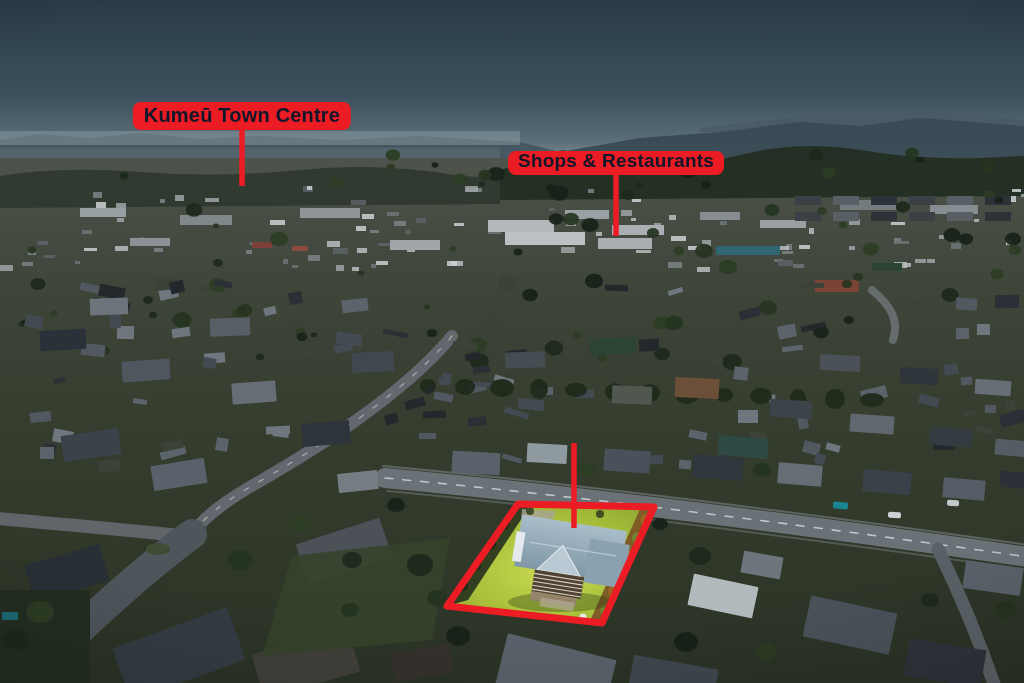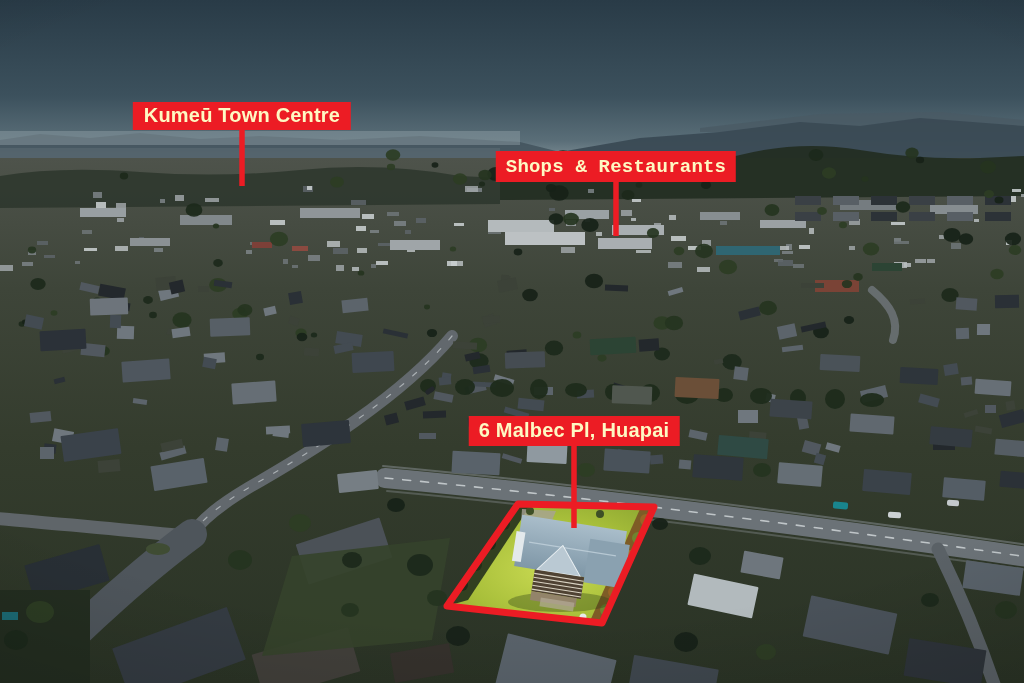--- a/index.html
+++ b/index.html
@@ -8,25 +8,25 @@
     background:#2a3c48;font-family:"Liberation Sans",sans-serif;
   }
   .stage svg.scene{position:absolute;left:0;top:0;width:1024px;height:683px;display:block;}
   .vignette{
     position:absolute;left:0;top:0;width:1024px;height:683px;pointer-events:none;
     background:radial-gradient(130% 95% at 50% 42%, rgba(0,0,0,0) 52%, rgba(0,0,0,.30) 100%);
   }
   svg.overlay{position:absolute;left:0;top:0;width:1024px;height:683px;pointer-events:none;}
   .callout{
     position:absolute;transform:translateX(-50%);
-    background:var(--accent,#ec1c24);color:#fef9c3;font-weight:700;
-    white-space:nowrap;line-height:1.05;letter-spacing:.2px;
+    background:var(--accent,#ec1c24);color:#0f172a;font-weight:700;
+    white-space:nowrap;line-height:1.05;letter-spacing:.2px;border-radius:8px;
   }
   .callout.l1{font-size:20px;padding:3px 11px 4px;}
-  .callout.l2{font-size:19px;padding:7px 10px 4px;font-family:Liberation Mono, monospace;}
+  .callout.l2{font-size:19px;padding:0 10px 4px;}
   .callout.l3{font-size:20px;padding:4px 10px 5px;}
   .caption{
     position:absolute;transform:translateX(-50%);color:#f4f5f5;
     font-size:21px;font-weight:400;white-space:nowrap;
     text-shadow:0 1px 3px rgba(0,0,0,.45);
   }
   .accent-stroke{stroke:var(--accent,#ec1c24);}
 </style>
 </head>
 <body>
@@ -542,14 +542,13 @@
     <g stroke-linecap="butt">
       <line class="accent-stroke" x1="242" y1="125" x2="242" y2="186" stroke-width="5.5"></line>
       <line class="accent-stroke" x1="616" y1="173" x2="616" y2="236" stroke-width="5.5"></line>
       <line class="accent-stroke" x1="574" y1="443" x2="574" y2="528" stroke-width="5.5"></line>
     </g>
     <polygon class="accent-stroke" points="518,504 654,507 602,623 447,606" fill="none" stroke-width="7" stroke-linejoin="round"></polygon>
   </svg>
 
   <div class="callout l1" style="left:242px;top:102px">Kumeū Town Centre</div>
   <div class="callout l2" style="left:616px;top:151px">Shops &amp; Restaurants</div>
-  <div class="callout l3" style="left:574px;top:416px">6 Malbec Pl, Huapai</div>
 </div>
 
 </body></html>

